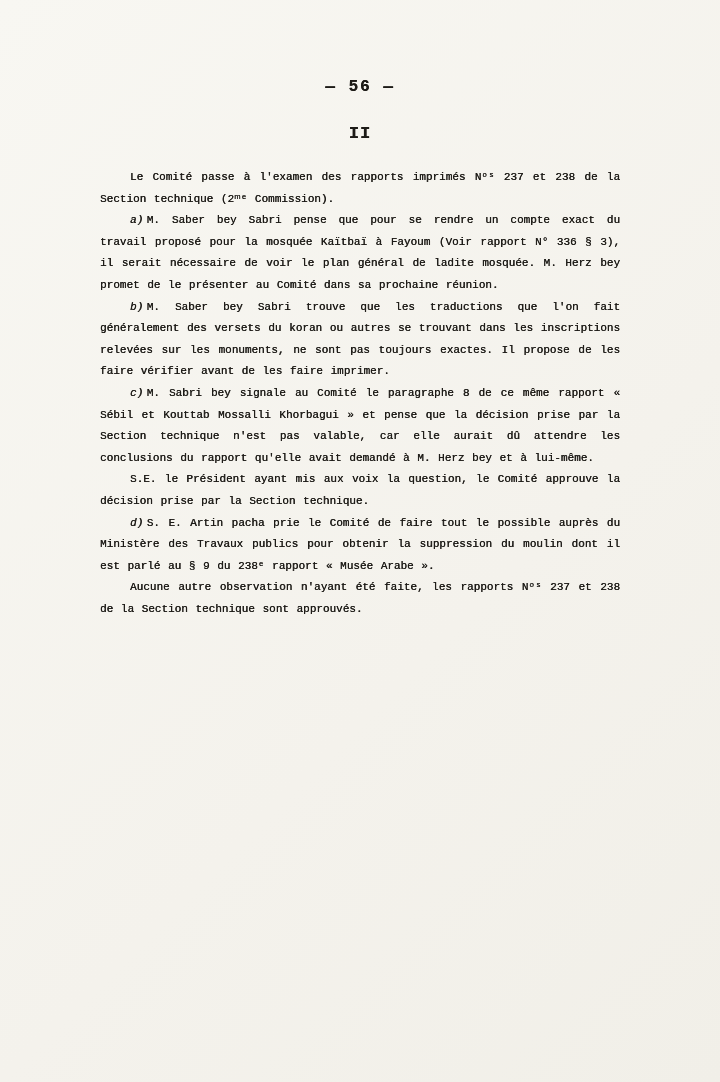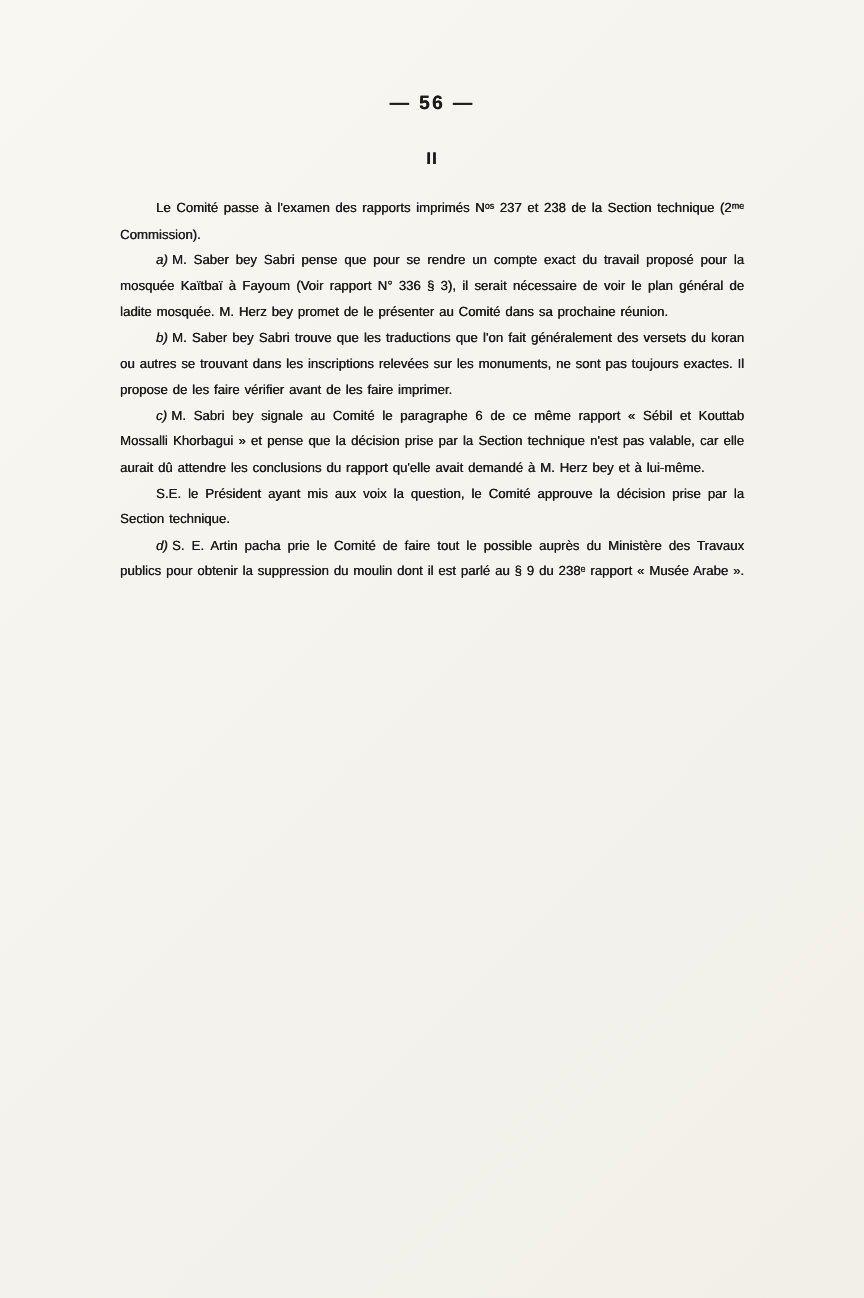--- a/index.html
+++ b/index.html
@@ -8,36 +8,36 @@
     background: #e9e7e1;
   }
   .page {
     position: relative;
     width: 720px;
     height: 1082px;
     margin: 0 auto;
     box-sizing: border-box;
     background: linear-gradient(135deg, #f8f7f2 0%, #f4f2ec 60%, #f1efe8 100%);
     padding: 78px 100px 0 100px;
-    font-family: Liberation Sans, sans-serif;
+    font-family: Liberation Mono, monospace;
     color: #1d1b17;
     overflow: hidden;
   }
   .page-number {
     text-align: center;
     font-weight: bold;
     font-size: 16px;
     letter-spacing: 2px;
     margin: 0 0 28px 0;
     text-shadow: 0.3px 0 currentColor;
   }
   .section-heading {
     text-align: center;
     font-weight: bold;
-    font-size: 14px;
+    font-size: 17px;
     margin: 28px 0 24px 0;
     letter-spacing: 1px;
     text-shadow: 0.3px 0 currentColor;
   }
   p.para {
     margin: 0;
     text-indent: 30px;
     text-align: justify;
     font-size: 11px;
     line-height: 21.6px;
@@ -61,26 +61,27 @@
   <section>
     <h2 class="section-heading">II</h2>
 
     <p class="para"><span class="lead"></span><span>Le Comité passe à l'examen des rapports imprimés Nᵒˢ 237 et 238 de la Section technique (2ᵐᵉ Commission).</span></p>
 
     <p class="para"><span class="lead">a)</span><span>M. Saber bey Sabri pense que pour se rendre un compte exact du travail proposé pour la mosquée Kaïtbaï à Fayoum (Voir rapport N° 336 § 3), il serait nécessaire de voir le plan général de ladite mosquée. M. Herz bey promet de le présenter au Comité dans sa prochaine réunion.</span></p>
 
     <p class="para"><span class="lead">b)</span><span>M. Saber bey Sabri trouve que les traductions que l'on fait généralement des versets du koran ou autres se trouvant dans les inscriptions relevées sur les monuments, ne sont pas toujours exactes. Il propose de les faire vérifier avant de les faire imprimer.</span></p>
 
 
-    <p class="para"><span class="lead">c)</span><span>M. Sabri bey signale au Comité le paragraphe 6 de ce même rapport « Sébil et Kouttab Mossalli Khorbagui » et pense que la décision prise par la Section technique n'est pas valable, car elle aurait dû attendre les conclusions du rapport qu'elle avait demandé à M. Herz bey et à lui-même.</span></p>
+    <p class="para"><span class="lead">c)</span><span>M. Sabri bey signale au Comité le paragraphe 8 de ce même rapport « Sébil et Kouttab Mossalli Khorbagui » et pense que la décision prise par la Section technique n'est pas valable, car elle aurait dû attendre les conclusions du rapport qu'elle avait demandé à M. Herz bey et à lui-même.</span></p>
 
 
     <p class="para"><span class="lead"></span><span>S.E. le Président ayant mis aux voix la question, le Comité approuve la décision prise par la Section technique.</span></p>
 
     <p class="para"><span class="lead">d)</span><span>S. E. Artin pacha prie le Comité de faire tout le possible auprès du Ministère des Travaux publics pour obtenir la suppression du moulin dont il est parlé au § 9 du 238ᵉ rapport « Musée Arabe ».</span></p>
 
+    <p class="para"><span class="lead"></span><span>Aucune autre observation n'ayant été faite, les rapports Nᵒˢ 237 et 238 de la Section technique sont approuvés.</span></p>
   </section>
 
   <section>
 
   </section>
 
 </div>
 
 </body></html>

